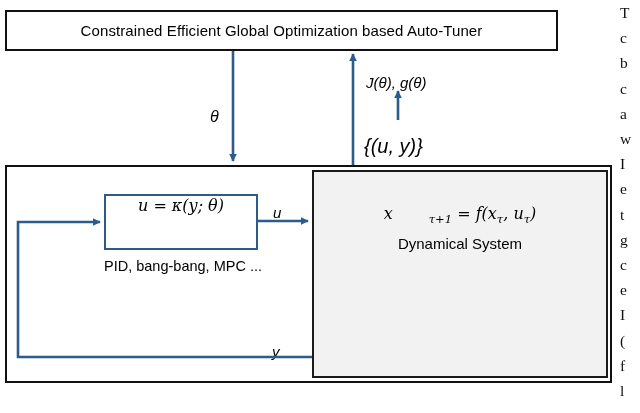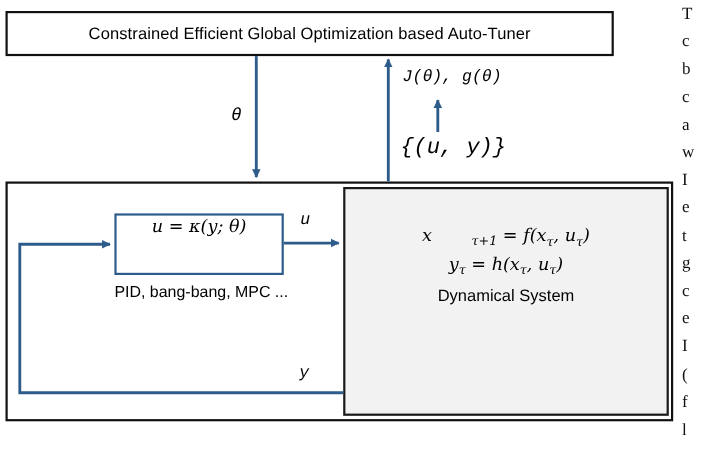--- a/index.html
+++ b/index.html
@@ -116,25 +116,26 @@
     top: 258px;
     width: 154px;
     text-align: center;
     font-size: 14.5px;
     white-space: nowrap;
   }
 
   
   .mathlab {
     position: absolute;
-    font-family: Liberation Mono, monospace;
+    font-family: Liberation Sans, sans-serif;
     font-style: italic;
     font-size: 15px;
     white-space: nowrap;
     color: #000000;
+    margin-top: 12px;
   }
   #lbl-theta   { left: 210px; top: 96px;  font-size: 16px; }
   #lbl-jg      { left: 366px; top: 62px;  font-size: 15px; }
   #lbl-uy      { left: 364px; top: 123px; font-size: 20px; }
   #lbl-u       { left: 273px; top: 192px; font-size: 15px; }
   #lbl-y       { left: 272px; top: 331px; font-size: 15px; }
 
   
   #wires {
     position: absolute;
@@ -167,21 +168,20 @@
 <div id="figure">
 
   <div class="box outer-black" id="tuner-box">
     <span id="tuner-label">Constrained Efficient Global Optimization based Auto-Tuner</span>
   </div>
 
   <div class="box outer-black" id="plant-box"></div>
 
   <div class="box grey-fill" id="dynsys-box">
     <span id="dynsys-eq1">x<sub style="font-size: 0.72em; margin-left: 36px;">τ+1</sub> = f(x<sub style="font-size: 0.72em;">τ</sub>, u<sub style="font-size: 0.72em;">τ</sub>)</span>
-    <span id="dynsys-eq2">y<sub style="font-size: 0.72em;">τ</sub> = h(x<sub style="font-size: 0.72em;">τ</sub>, u<sub style="font-size: 0.72em;">τ</sub>)</span>
     <span id="dynsys-caption">Dynamical System</span>
   </div>
 
   <div class="box blue-box" id="ctrl-box">
     <span id="ctrl-eq">u = κ(y; θ)</span>
   </div>
   <div id="ctrl-caption">PID, bang-bang, MPC ...</div>
 
   <div class="mathlab" id="lbl-theta">θ</div>
 

